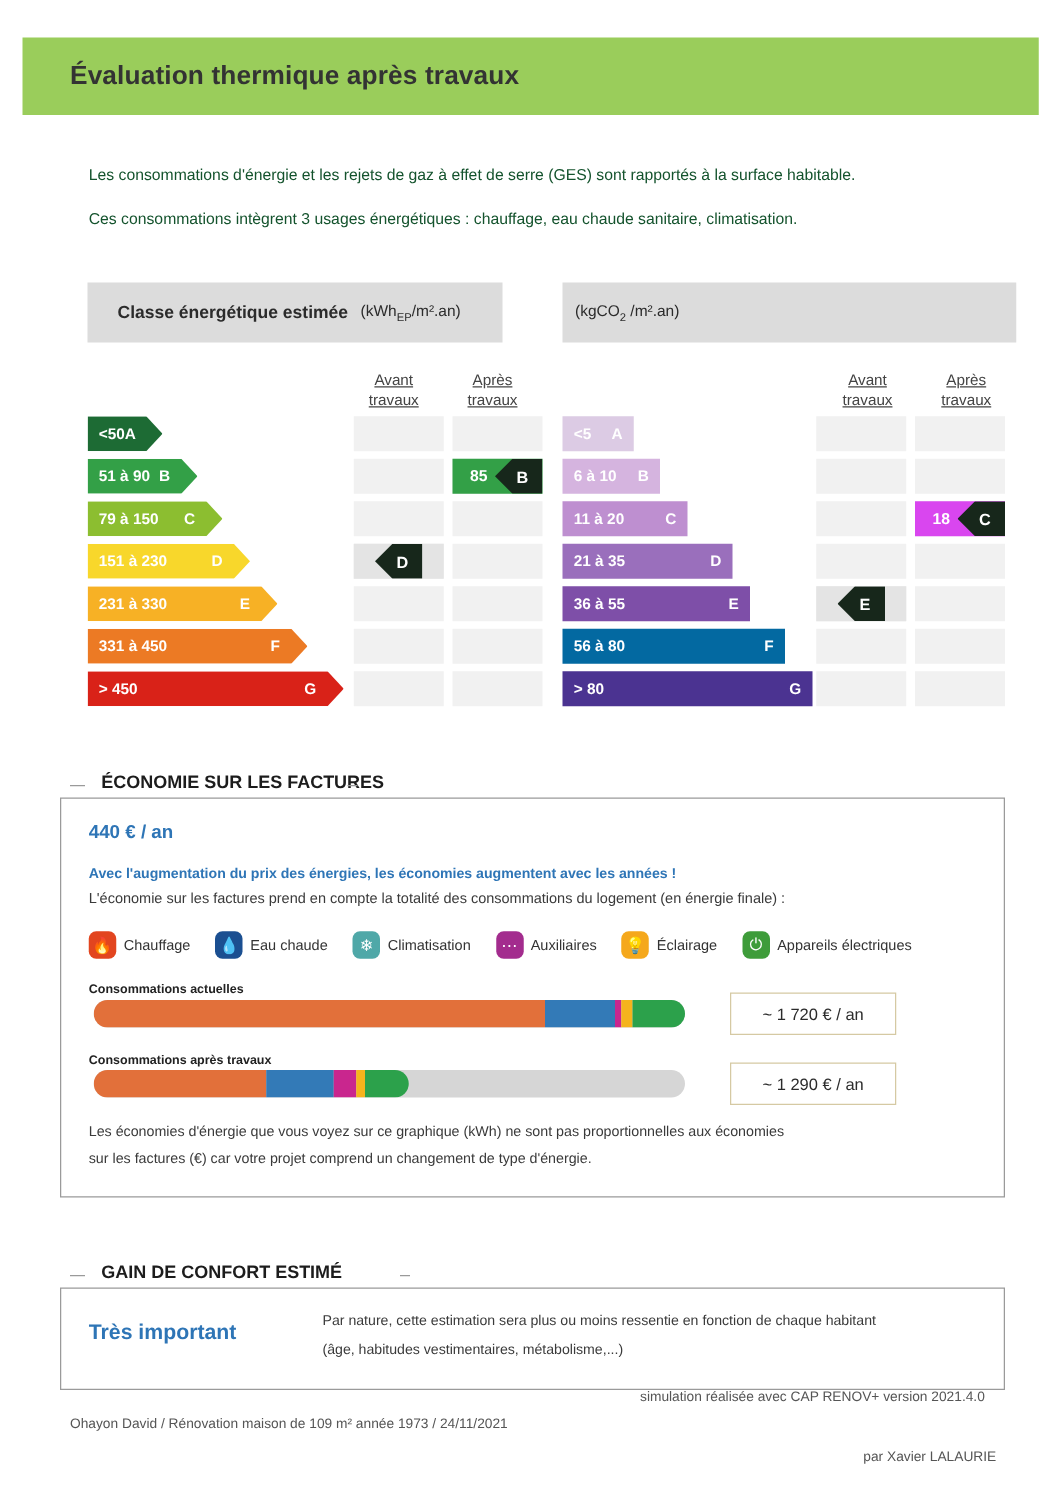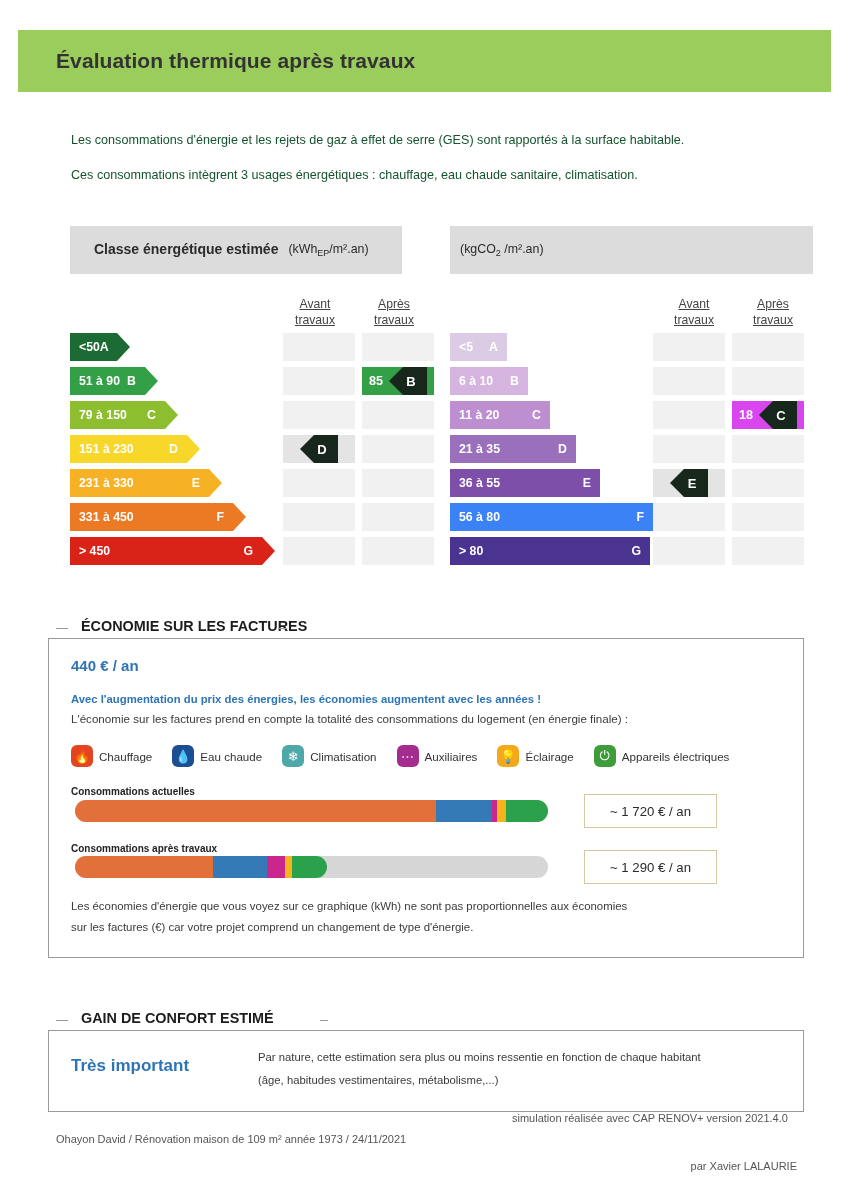--- a/index.html
+++ b/index.html
@@ -78,21 +78,21 @@
     position: absolute; left: 0; top: 0; height: 28px;
     display: flex; align-items: center; justify-content: space-between;
     padding: 0 9px;
     color: #ffffff; font-size: 12.3px; font-weight: bold;
   }
   .glabel .rng { white-space: nowrap; }
 
   
   .badge {
     position: absolute; top: 0; height: 28px;
-    display: flex; align-items: center; justify-content: center;
+    display: flex; align-items: center; justify-content: flex-end;
     padding-right: 0;
     font-size: 12.6px; font-weight: bold; color: #ffffff;
   }
   .badge .num { margin-right: 6px; }
   .badge .tip {
     width: 38px; height: 28px; background: #17271b; color: #ffffff;
     display: flex; align-items: center; justify-content: center;
     font-size: 13px; font-weight: bold;
     clip-path: polygon(14px 0, 100% 0, 100% 100%, 14px 100%, 0 50%);
     padding-left: 6px;
@@ -288,40 +288,40 @@
         <span class="ltr">C</span>
       </div>
       <div class="cellbg" style="left: 203px; width: 72px;"></div>
       <div class="cellbg" style="left: 282px; width: 72px;"></div>
       <div class="badge" style="left: 282px; width: 72px; background: #d946ef;">
         <span class="num">18</span>
         <span class="tip">C</span>
       </div>
     </div>
     <div class="row">
-      <div class="glabel" style="width: 126px; background: rgb(154, 111, 188);">
+      <div class="glabel" style="width: 136px; background: rgb(154, 111, 188);">
         <span class="rng">21 à 35</span>
         <span class="ltr">D</span>
       </div>
       <div class="cellbg" style="left: 203px; width: 72px;"></div>
       <div class="cellbg" style="left: 282px; width: 72px;"></div>
     </div>
     <div class="row">
       <div class="glabel" style="width: 150px; background: rgb(126, 79, 168);">
         <span class="rng">36 à 55</span>
         <span class="ltr">E</span>
       </div>
       <div class="cellbg" style="left: 203px; width: 72px;"></div>
       <div class="badge empty" style="left: 203px; width: 72px; justify-content: center;">
         <span class="tip">E</span>
       </div>
       <div class="cellbg" style="left: 282px; width: 72px;"></div>
     </div>
     <div class="row">
-      <div class="glabel" style="width: 203px; background: #3b82f6;">
+      <div class="glabel" style="width: 178px; background: #0369a1;">
         <span class="rng">56 à 80</span>
         <span class="ltr">F</span>
       </div>
       <div class="cellbg" style="left: 203px; width: 72px;"></div>
       <div class="cellbg" style="left: 282px; width: 72px;"></div>
     </div>
     <div class="row">
       <div class="glabel" style="width: 200px; background: rgb(75, 51, 145);">
         <span class="rng">&gt; 80</span>
         <span class="ltr">G</span>

